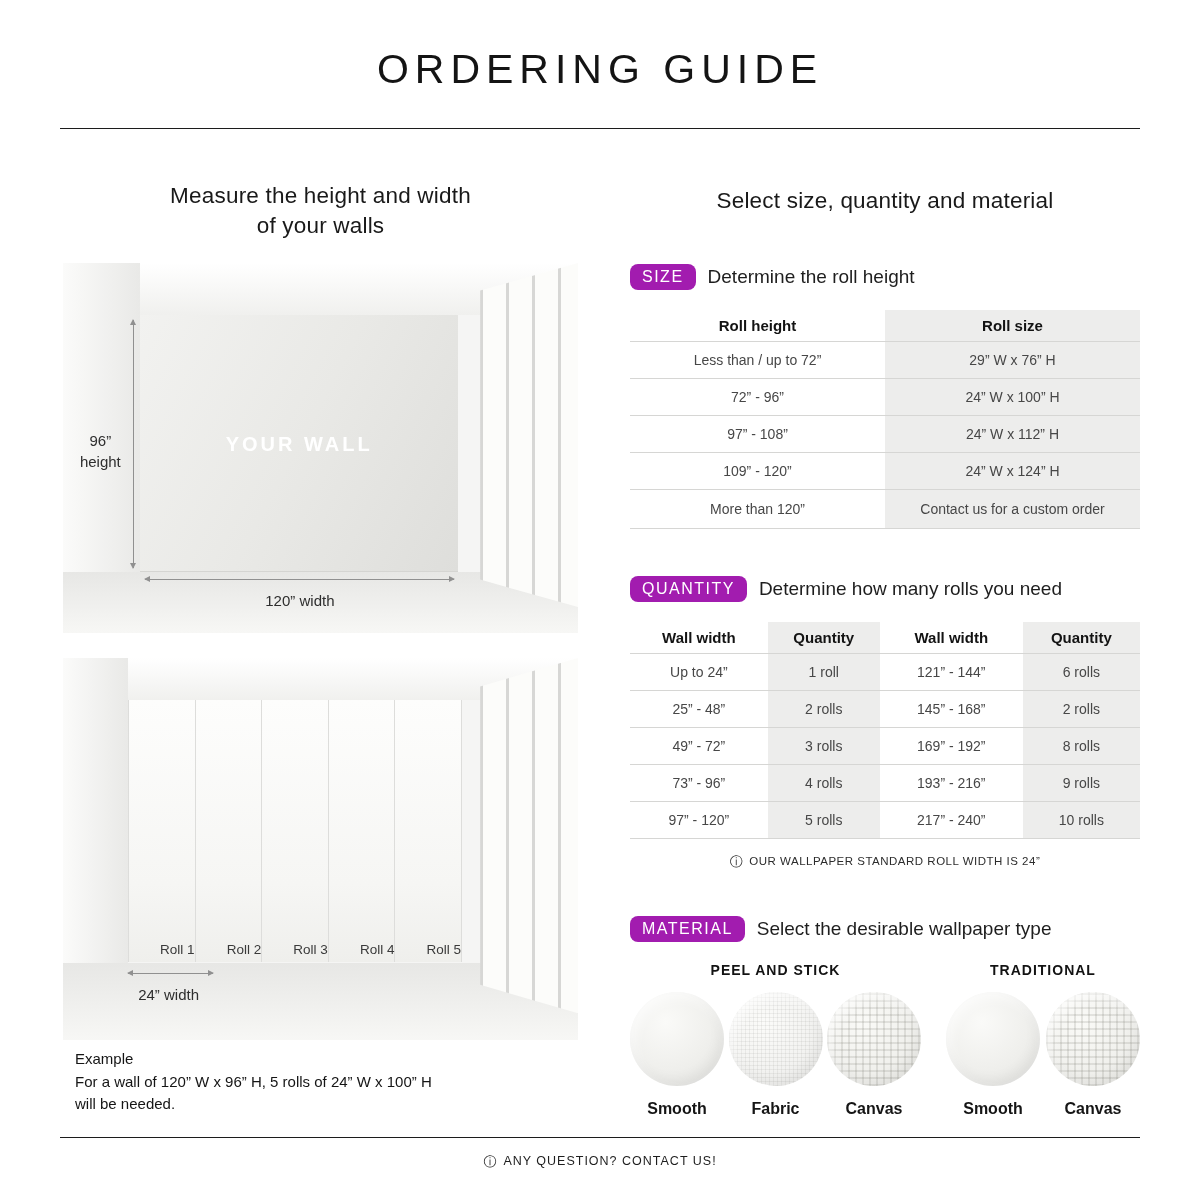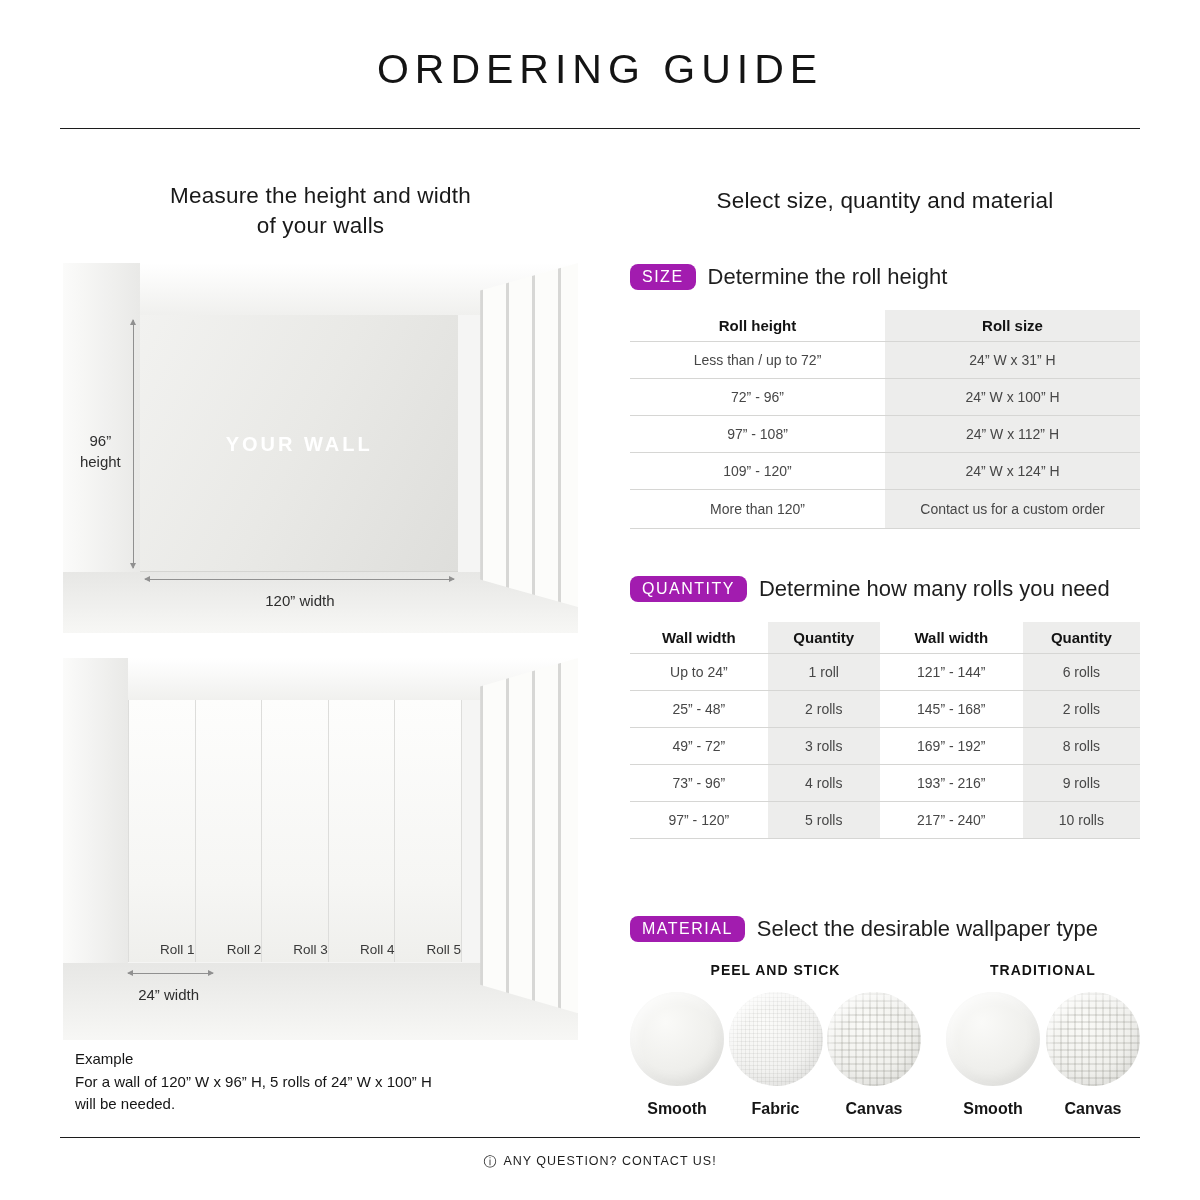--- a/index.html
+++ b/index.html
@@ -73,21 +73,21 @@
   .example .pre { white-space:pre-line; }
 
   
   .section { position:absolute; left:630px; width:510px; }
   .size-section { top:264px; }
   .quantity-section { top:576px; }
   .material-section { top:916px; }
   .section-head { display:flex; align-items:center; gap:12px; margin-bottom:20px; }
   .badge { background:#a21caf; color:#ffffff; font-weight:400; font-size:16px;
            letter-spacing:1.5px; padding:4px 12px;border-radius:8px; }
-  .section-sub { font-size:22px; color:#1e1e1e;text-align:center; }
+  .section-sub { font-size:19px; color:#1e1e1e;text-align:center; }
 
   table { width:100%; border-collapse:collapse; table-layout:fixed; }
   .data-table { border-bottom:1px solid #d6d6d4; }
   .data-table th { font-size:15px; font-weight:700; color:#131313; padding:7px 4px; text-align:center; }
   .data-table td { font-size:14px; color:#474747; padding:10px 4px; text-align:center;
                    border-top:1px solid #d6d6d4; }
   .shade { background:#ededec; }
   .small-wrap { font-size:12.5px; line-height:1.3; padding:6px 58px; }
 
   .roll-note { margin-top:14px; text-align:center; font-size:11.5px; letter-spacing:0.5px; color:#2c2c2c; }
@@ -189,21 +189,21 @@
         </colgroup>
       <thead>
         <tr>
           <th>Roll height</th>
           <th class="shade">Roll size</th>
         </tr>
       </thead>
       <tbody>
         <tr>
           <td>Less than / up to 72”</td>
-          <td class="shade">24” W x 31” H</td>
+          <td class="shade">29” W x 76” H</td>
         </tr>
         <tr>
           <td>72” - 96”</td>
           <td class="shade">24” W x 100” H</td>
         </tr>
         <tr>
           <td>97” - 108”</td>
           <td class="shade">24” W x 112” H</td>
         </tr>
         <tr>
@@ -264,20 +264,23 @@
           <td class="shade">9 rolls</td>
         </tr>
         <tr>
           <td>97” - 120”</td>
           <td class="shade">5 rolls</td>
           <td>217” - 240”</td>
           <td class="shade">10 rolls</td>
         </tr>
       </tbody>
     </table>
+    <div class="roll-note">
+      <span class="info-icon">ⓘ</span><span>OUR WALLPAPER STANDARD ROLL WIDTH IS 24”</span>
+    </div>
   </div>
 
   <div class="section material-section">
     <div class="section-head">
       <span class="badge">MATERIAL</span>
       <span class="section-sub">Select the desirable wallpaper type</span>
     </div>
     <div class="mat-groups">
       <div class="mat-group peel">
         <div class="mat-title">PEEL AND STICK</div>

